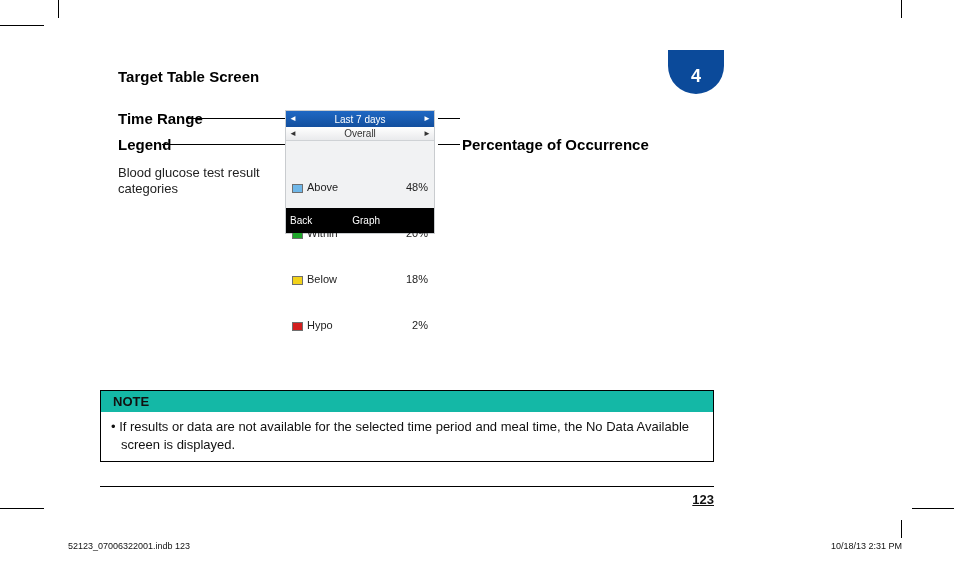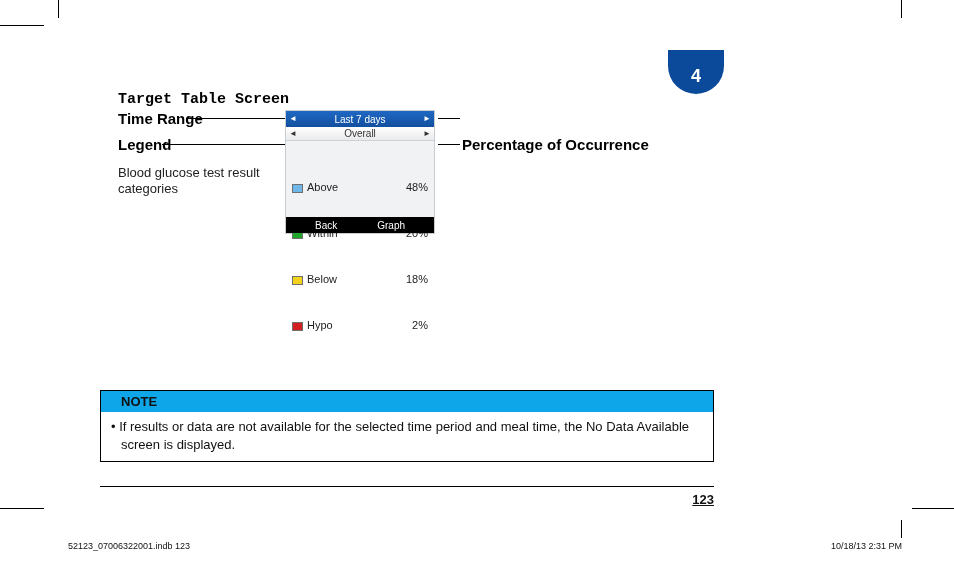--- a/index.html
+++ b/index.html
@@ -23,26 +23,26 @@
 
   
   .device { position: absolute; left: 285px; top: 110px; width: 150px; height: 124px; background: #f1f2f3; border: 1px solid #c9cccf; font-family: Arial, sans-serif; }
   .dev-top { height: 16px; background: linear-gradient(#1f68c4, #134f9e); color: #fff; font-size: 10px; display: flex; align-items: center; justify-content: space-between; padding: 0 3px; }
   .dev-sub { height: 14px; background: linear-gradient(#ffffff,#e9eaec); color: #333; font-size: 10px; display: flex; align-items: center; justify-content: space-between; padding: 0 3px; border-bottom: 1px solid #cfd2d5; }
   .dev-body { padding: 6px 6px 0 6px; font-size: 11px; }
   .dev-row { display: flex; align-items: flex-end; height: 15px; margin-top: 31px; }
   .sw { width: 11px; height: 9px; border: 1px solid #6f6f6f; margin-right: 4px; }
   .dev-lbl { flex: 1; color: #222; }
   .dev-pct { width: 32px; text-align: right; color: #222; }
-  .dev-foot { position: absolute; left: 0; right: 0; bottom: 0; height: 16px; background: #000; color: #fff; font-size: 10px; display: flex; justify-content: center; align-items: center; padding: 0 4px; gap: 40px; }
+  .dev-foot { position: absolute; left: 0; right: 0; bottom: 0; height: 25px; background: #000; color: #fff; font-size: 10px; display: flex; justify-content: flex-start; align-items: center; padding: 0 4px; gap: 40px; }
   .tri { font-size: 8px; line-height: 8px; }
 
   
   .notebox { position: absolute; left: 100px; right: 240px; top: 390px; border: 1px solid #000; }
-  .notehead { background: #0ea5e9; padding: 3px 20px; font-family: "Arial Narrow", Arial, sans-serif; font-stretch: condensed; font-weight: 700; font-size: 13px; }
+  .notehead { background: #14b8a6; padding: 3px 12px; font-family: "Arial Narrow", Arial, sans-serif; font-stretch: condensed; font-weight: 700; font-size: 13px; }
   .notebody { padding: 6px 10px 8px 10px; font-family: "Arial Narrow", Arial, sans-serif; font-stretch: condensed; font-size: 13px; line-height: 1.35; }
   .notebody li { list-style: none; text-indent: -10px; padding-left: 10px; }
 
   
   .hr { position: absolute; left: 100px; right: 240px; height: 1px; background: #000; }
   .pageno { position: absolute; right: 240px; font-family: "Arial Narrow", Arial, sans-serif; font-stretch: condensed; font-weight: 700; font-size: 13px; }
   .footer { position: absolute; left: 68px; right: 52px; bottom: 16px; display: flex; justify-content: space-between; font-size: 9px; font-family: Arial, sans-serif; }
 </style>
 </head>
 <body>
@@ -50,21 +50,21 @@
 
 <div class="crop h" style="left:0; top:25px; width:44px;"></div>
 <div class="crop v" style="left:58px; top:0; height:18px;"></div>
 <div class="crop h" style="left:0; top:508px; width:44px;"></div>
 <div class="crop v" style="left:901px; top:0; height:18px;"></div>
 <div class="crop v" style="left:901px; top:520px; height:18px;"></div>
 <div class="crop h" style="left:912px; top:508px; width:42px;"></div>
 
 <div class="chaptab">4</div>
 
-<div class="heading" style="left:118px; top:91px;font-family:Liberation Mono, monospace;">Target Table Screen</div>
+<div class="heading" style="left:118px; top:68px;">Target Table Screen</div>
 
 <div class="heading" style="left:118px; top:110px;">Time Range</div>
 <div class="lead" style="left:188px; top:118px; width:112px;"></div>
 <svg style="position:absolute; left:296px; top:113px;" width="10" height="10">
       <polygon points="0,0 10,5 0,10" fill="#000"></polygon>
     </svg>
 
 <div class="heading" style="left:118px; top:136px;">Legend</div>
 <div class="lead" style="left:162px; top:144px; width:128px;"></div>
 <div class="subtext" style="left:118px; top:152px; width:150px;margin-top:13px;">Blood glucose test result categories</div>

